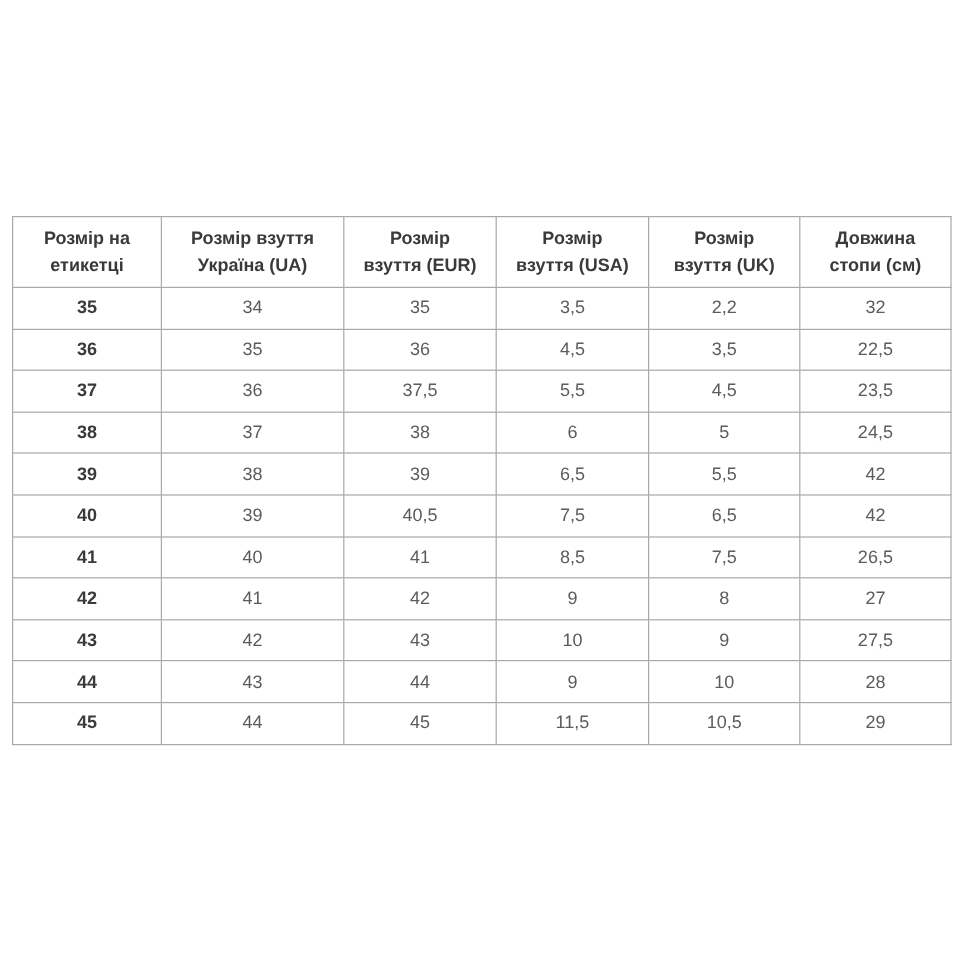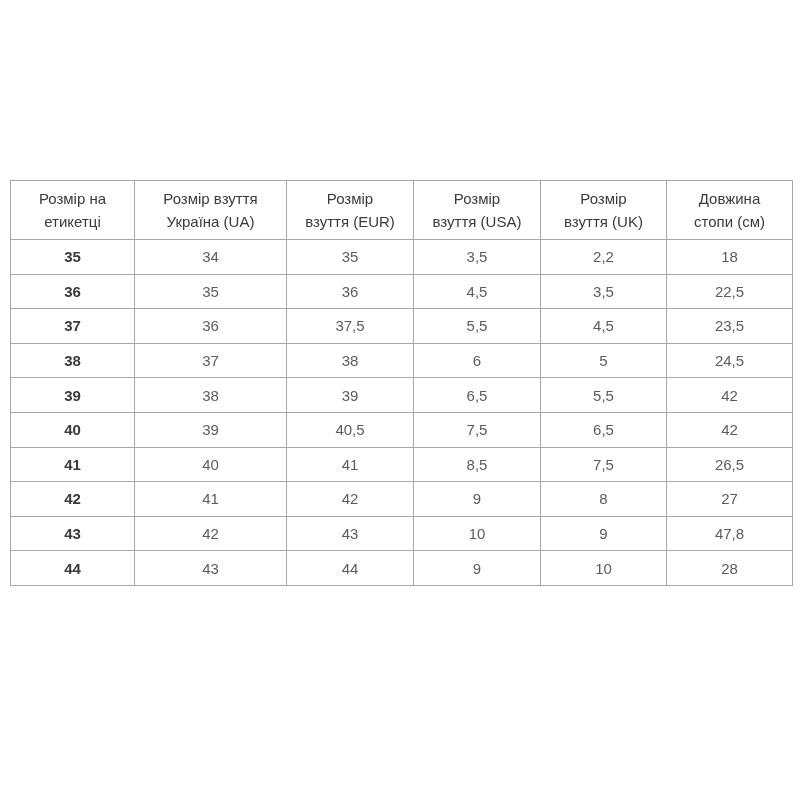--- a/index.html
+++ b/index.html
@@ -26,21 +26,21 @@
   table.size-table th,
   table.size-table td {
     border: 1px solid #a8a8a8;
     text-align: center;
     vertical-align: middle;
     padding: 0;
   }
   table.size-table th {
     height: 58px;
     font-size: 15px;
-    font-weight: normal;
+    font-weight: bold;
     color: #3a3a3a;
     line-height: 23px;
     white-space: pre-line;
   }
   table.size-table td {
     height: 33.6px;
     font-size: 15px;
     color: #5c5c5c;
   }
   table.size-table td.label-col {
@@ -77,21 +77,21 @@
 стопи (см)</th>
       </tr>
     </thead>
     <tbody>
       <tr>
         <td class="label-col">35</td>
         <td>34</td>
         <td>35</td>
         <td>3,5</td>
         <td>2,2</td>
-        <td>18</td>
+        <td>32</td>
       </tr>
       <tr>
         <td class="label-col">36</td>
         <td>35</td>
         <td>36</td>
         <td>4,5</td>
         <td>3,5</td>
         <td>22,5</td>
       </tr>
       <tr>
@@ -141,25 +141,33 @@
         <td>9</td>
         <td>8</td>
         <td>27</td>
       </tr>
       <tr>
         <td class="label-col">43</td>
         <td>42</td>
         <td>43</td>
         <td>10</td>
         <td>9</td>
-        <td>47,8</td>
+        <td>27,5</td>
       </tr>
       <tr>
         <td class="label-col">44</td>
         <td>43</td>
         <td>44</td>
         <td>9</td>
         <td>10</td>
         <td>28</td>
       </tr>
+      <tr>
+        <td class="label-col">45</td>
+        <td>44</td>
+        <td>45</td>
+        <td>11,5</td>
+        <td>10,5</td>
+        <td>29</td>
+      </tr>
     </tbody>
   </table>
 </div>
 
 </body></html>

